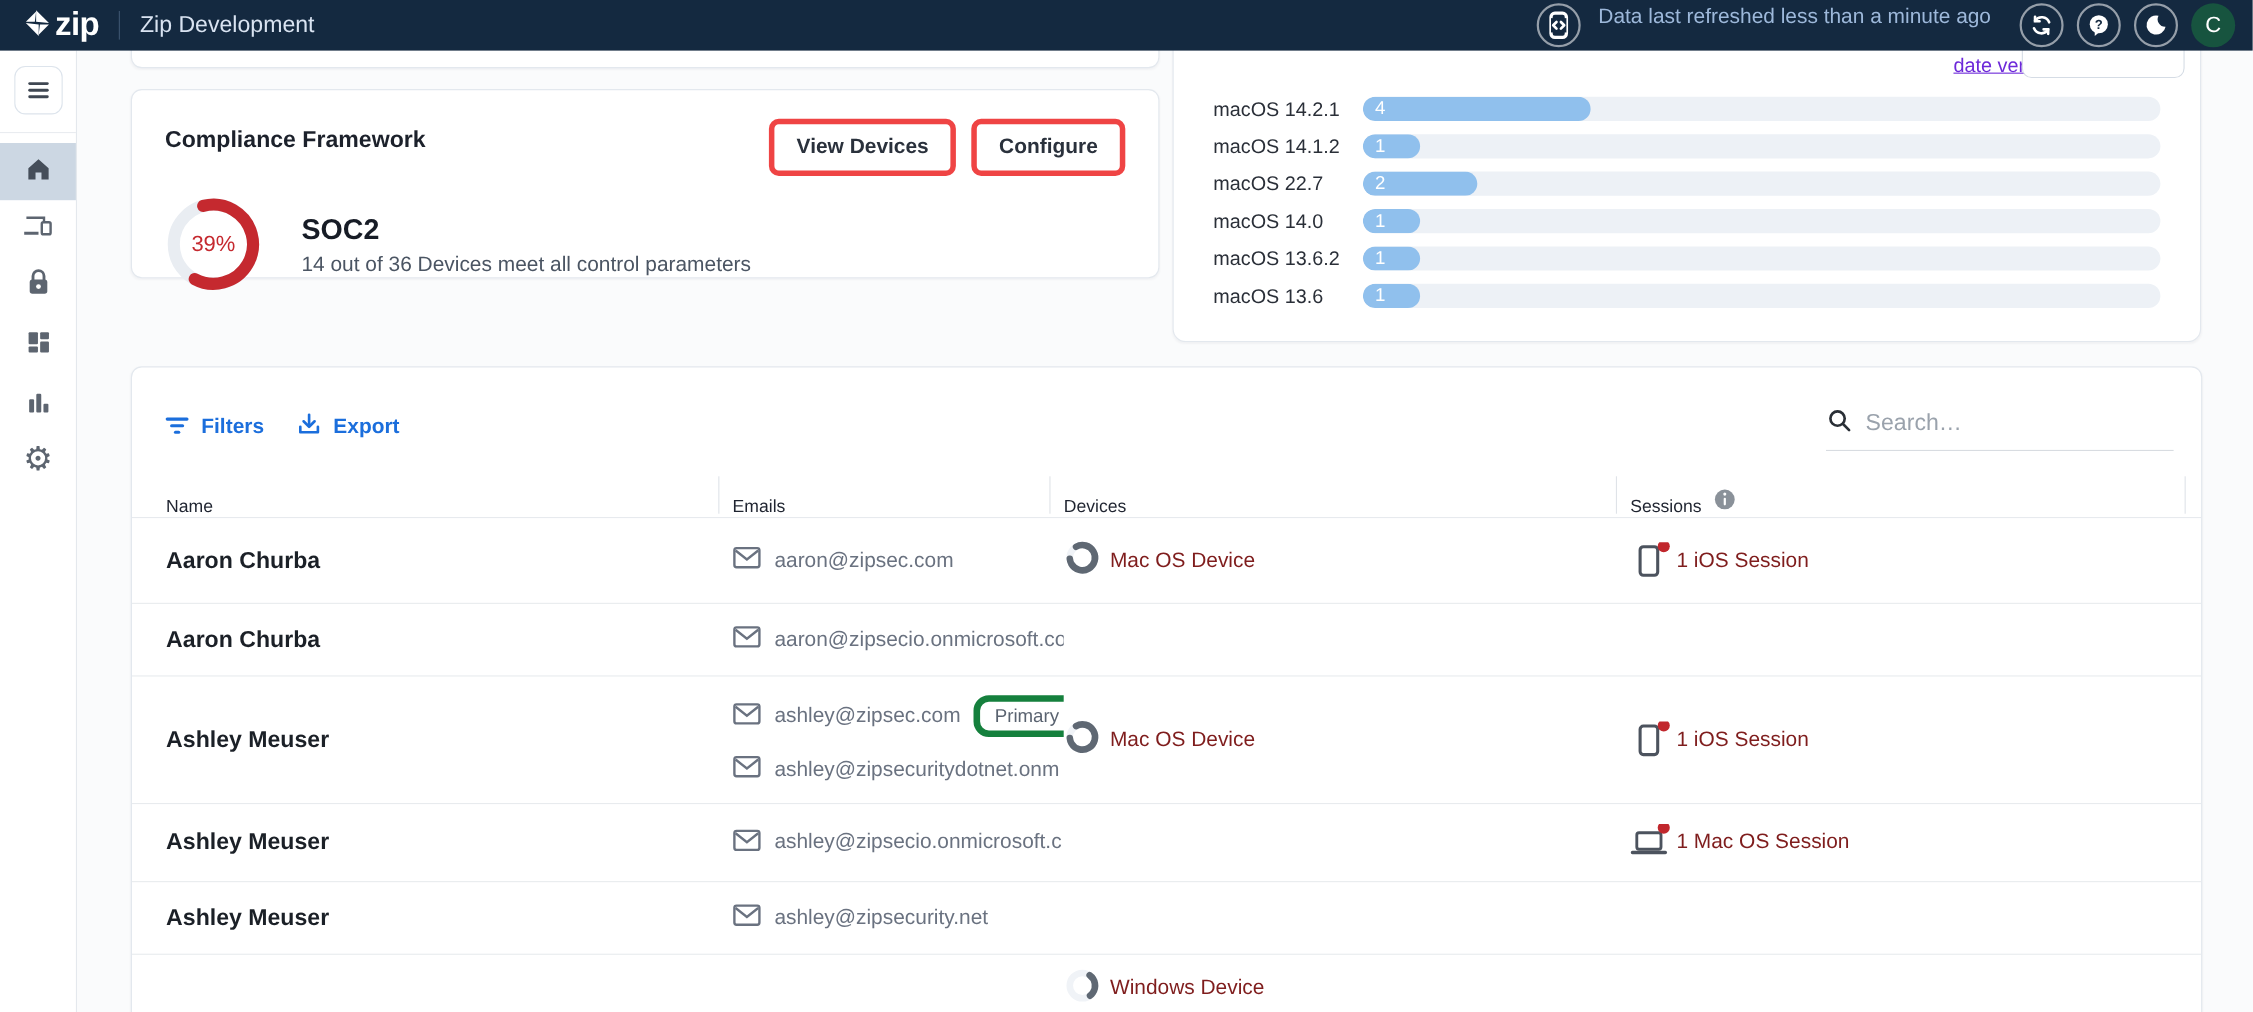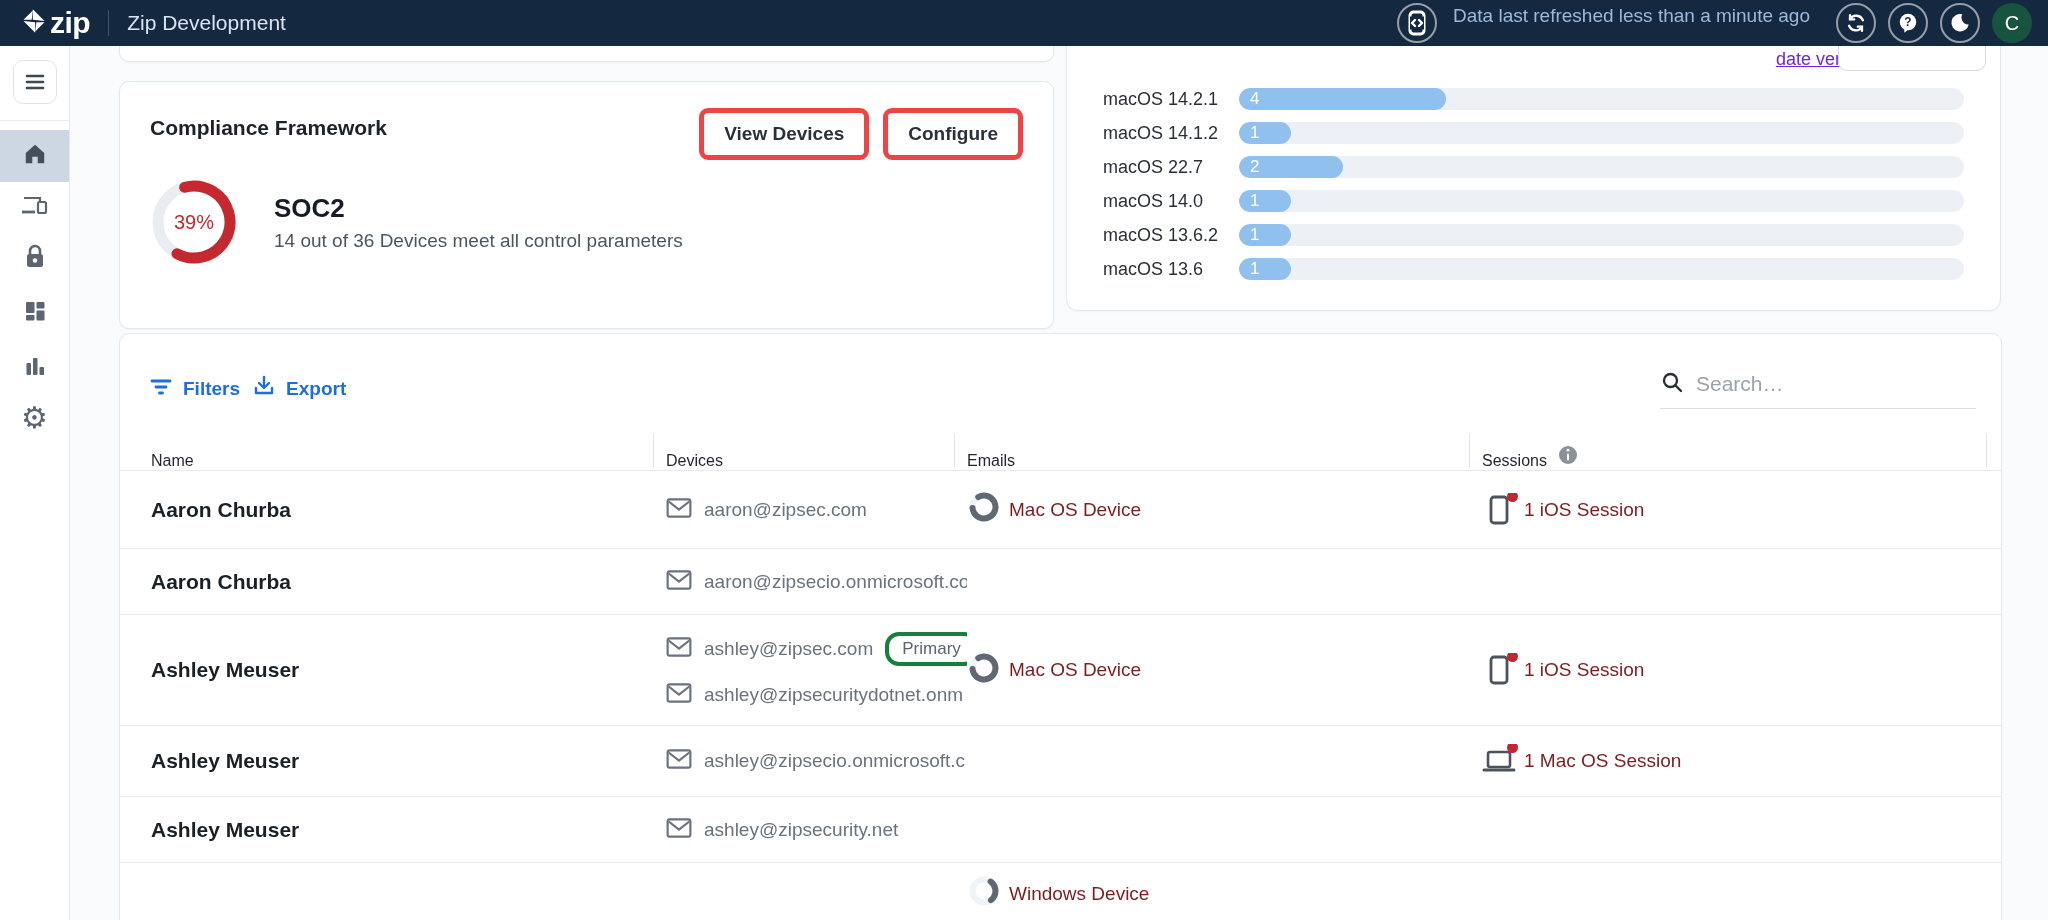--- a/index.html
+++ b/index.html
@@ -33,21 +33,21 @@
   .side-item.active { background:#ccd7e3; }
 
   
   .main { position:absolute; top:46px; left:70px; width:1978px; height:874px; }
   .card { position:absolute; background:#fff; border:1px solid #e3e8ee; border-radius:10px;
     box-shadow:0 1px 2px rgba(16,24,40,.04); }
 
   .partial-card { left:49px; top:-26px; width:935px; height:42px; }
 
   
-  .compliance-card { left:49px; top:35px; width:935px; height:248px; padding:26px 30px; }
+  .compliance-card { left:49px; top:35px; width:935px; height:172px; padding:26px 30px; }
   .cc-head { display:flex; align-items:flex-start; }
   .cc-title { font-size:21px; font-weight:bold; color:#1c212b; padding-top:8px; }
   .cc-actions { margin-left:auto; display:flex; gap:14px; }
   .btn { background:#fff; border:5px solid #ef4444; border-radius:9px; padding:10px 20px;
     font-size:19px; font-weight:bold; color:#2a313c; cursor:pointer;
     font-family:"Liberation Sans","DejaVu Sans",sans-serif; }
   .cc-body { display:flex; align-items:center; gap:36px; margin-top:18px; }
   .donut-wrap { position:relative; width:88px; height:88px;text-align:center; }
   .donut-pct { position:absolute; inset:0; display:flex; align-items:center; justify-content:center;
     color:#c5292f; font-size:20px; }
@@ -64,41 +64,41 @@
   .bars { margin-top:18px; }
   .bar-row { display:flex; align-items:center; height:22px; margin-bottom:12px; }
   .bar-label { flex:0 0 136px; font-size:18px; color:#2a2f38; }
   .bar-track { flex:1; height:22px; background:#edf1f6; border-radius:11px; position:relative; overflow:hidden; }
   .bar-fill { position:absolute; left:0; top:0; height:100%; background:#90c0ed; border-radius:11px;
     color:#fff; font-size:17px; display:flex; align-items:center; padding-left:11px; }
 
   
   .table-card { left:49px; top:287px; width:1883px; height:640px; border-radius:10px; }
   .toolbar { position:relative; height:97px; }
-  .tool-left { position:absolute; left:29px; top:40px; display:flex; align-items:center; gap:12px; }
+  .tool-left { position:absolute; left:29px; top:40px; display:flex; align-items:center; gap:29px; }
   .tool-link { display:flex; align-items:center; gap:10px; color:#1b6edc; font-size:19px;
     font-weight:bold; cursor:pointer; }
   .search-box { position:absolute; left:1540px; top:36px; width:316px; display:flex;
     align-items:center; gap:12px; border-bottom:1px solid #d8dce1; padding-bottom:10px; }
   .search-box input { border:none; outline:none; font-size:21px; color:#3a3f48; width:260px;
     font-family:"Liberation Sans","DejaVu Sans",sans-serif; background:transparent; }
   .search-box input::placeholder { color:#9aa2ac; }
 
   .tgrid { display:grid; grid-template-columns:515px 301px 515px 517px; padding-left:31px; }
   .thead { position:relative; height:40px; border-bottom:1px solid #e7eaee; }
   .th { display:flex; align-items:flex-end; gap:10px; font-size:16px; color:#1f2430; }
   .vsep { position:absolute; top:2px; height:34px; width:1px; background:#dfe3e8; }
 
   .trow { border-bottom:1px solid #e8ebee; align-items:center; }
   .td { display:flex; align-items:center; overflow:hidden; }
   .td-name { font-size:21px; font-weight:bold; color:#1b2027; }
   .td-emails { flex-direction:column; align-items:flex-start; justify-content:center; gap:16px; padding:17px 0; }
   .email-item { display:flex; align-items:center; gap:12px; white-space:nowrap; }
   .email-text { font-size:19px; color:#6a7280; }
-  .badge { border:4px solid #15803d; border-radius:14px; padding:3px 13px; font-size:17px; color:#5a6370; }
+  .badge { border:6px solid #15803d; border-radius:14px; padding:3px 13px; font-size:17px; color:#5a6370; }
   .dev-item, .sess-item { display:flex; align-items:center; gap:8px; font-size:19px; color:#7f1d1d; }
   .sess-icon { position:relative; width:34px; height:34px; }
   .dot { position:absolute; top:-2px; right:-2px; width:11px; height:11px; border-radius:50%; background:#c1272d; }
 </style>
 </head>
 <body>
 
 <header class="navbar">
   <div class="brand-wrap">
     <span>
@@ -313,24 +313,24 @@
         </span>
         <input type="text" placeholder="Search…" style="">
       </div>
     </div>
 
     <div class="tgrid thead">
       <div class="th">
           <span>Name</span>
         </div>
       <div class="th">
+          <span>Emails</span>
+        </div>
+      <div class="th">
           <span>Devices</span>
-        </div>
-      <div class="th">
-          <span>Emails</span>
         </div>
       <div class="th">
         <span>Sessions</span>
         <span>
           <svg width="22" height="22" viewBox="0 0 22 22">
             <circle cx="11" cy="11" r="9" fill="#8a9199"></circle>
             <rect x="10" y="9.5" width="2" height="7" rx="1" fill="#fff"></rect>
             <circle cx="11" cy="6.2" r="1.4" fill="#fff"></circle>
           </svg>
         </span>

